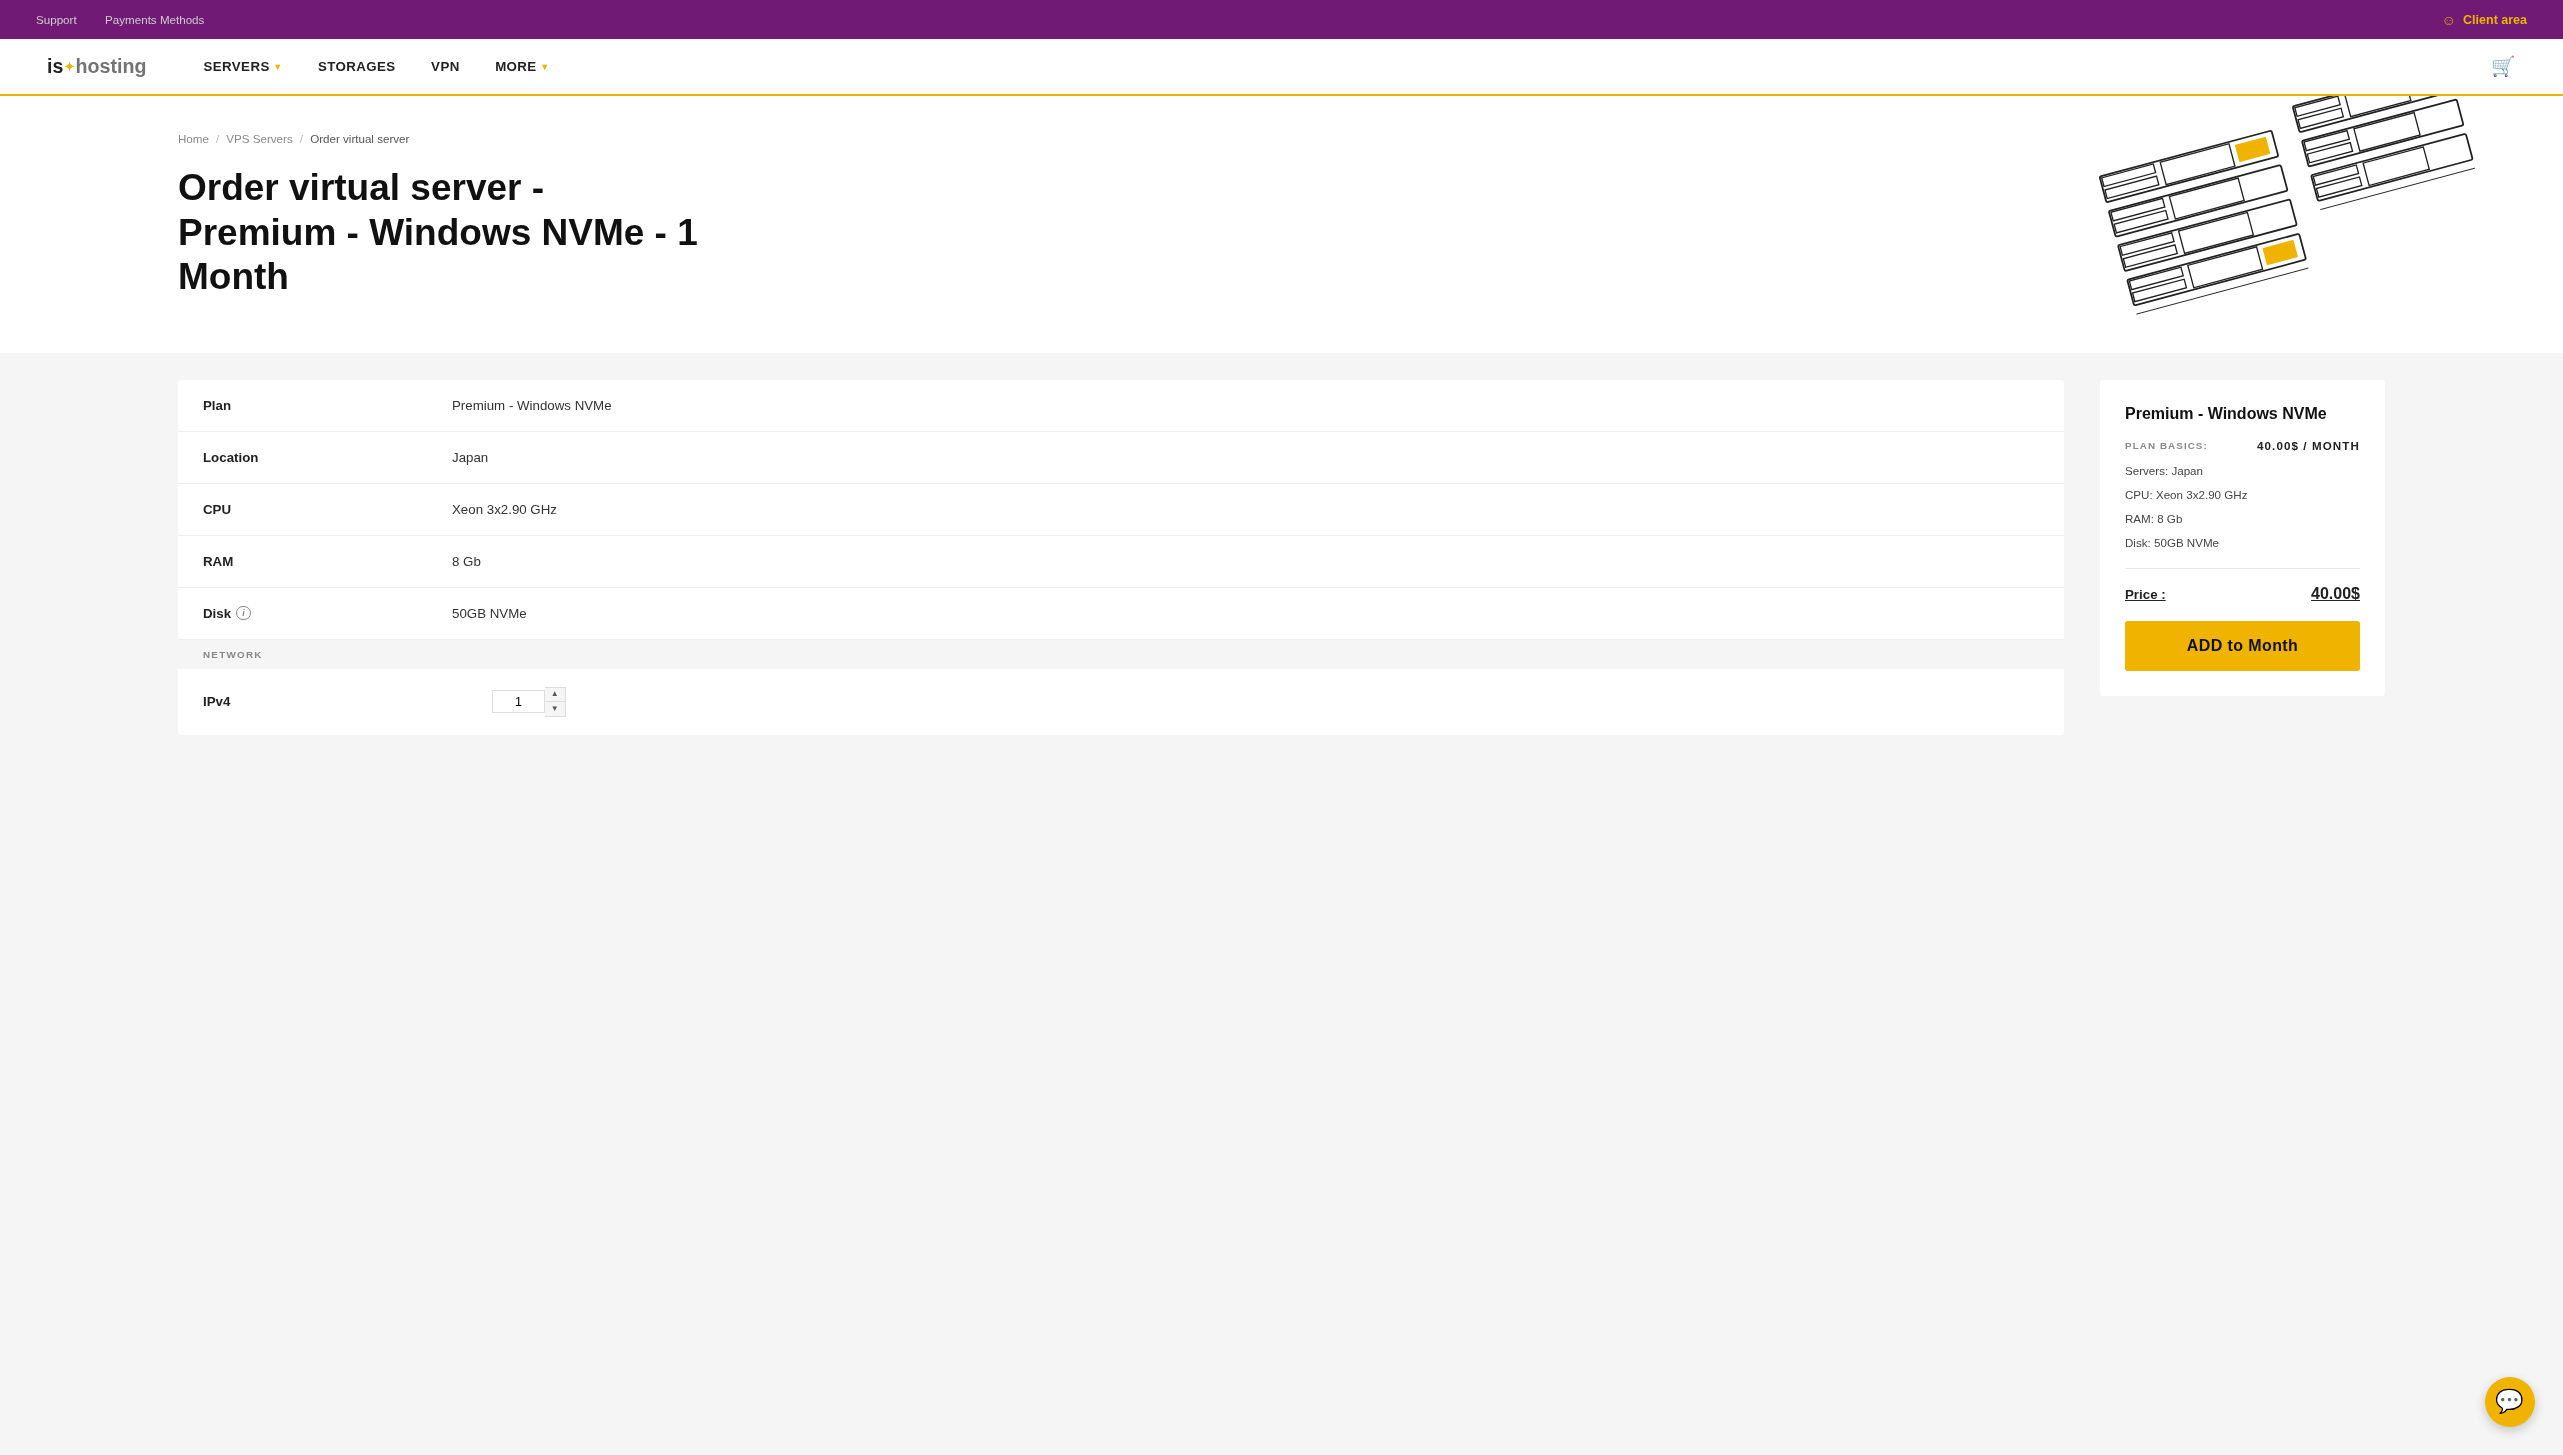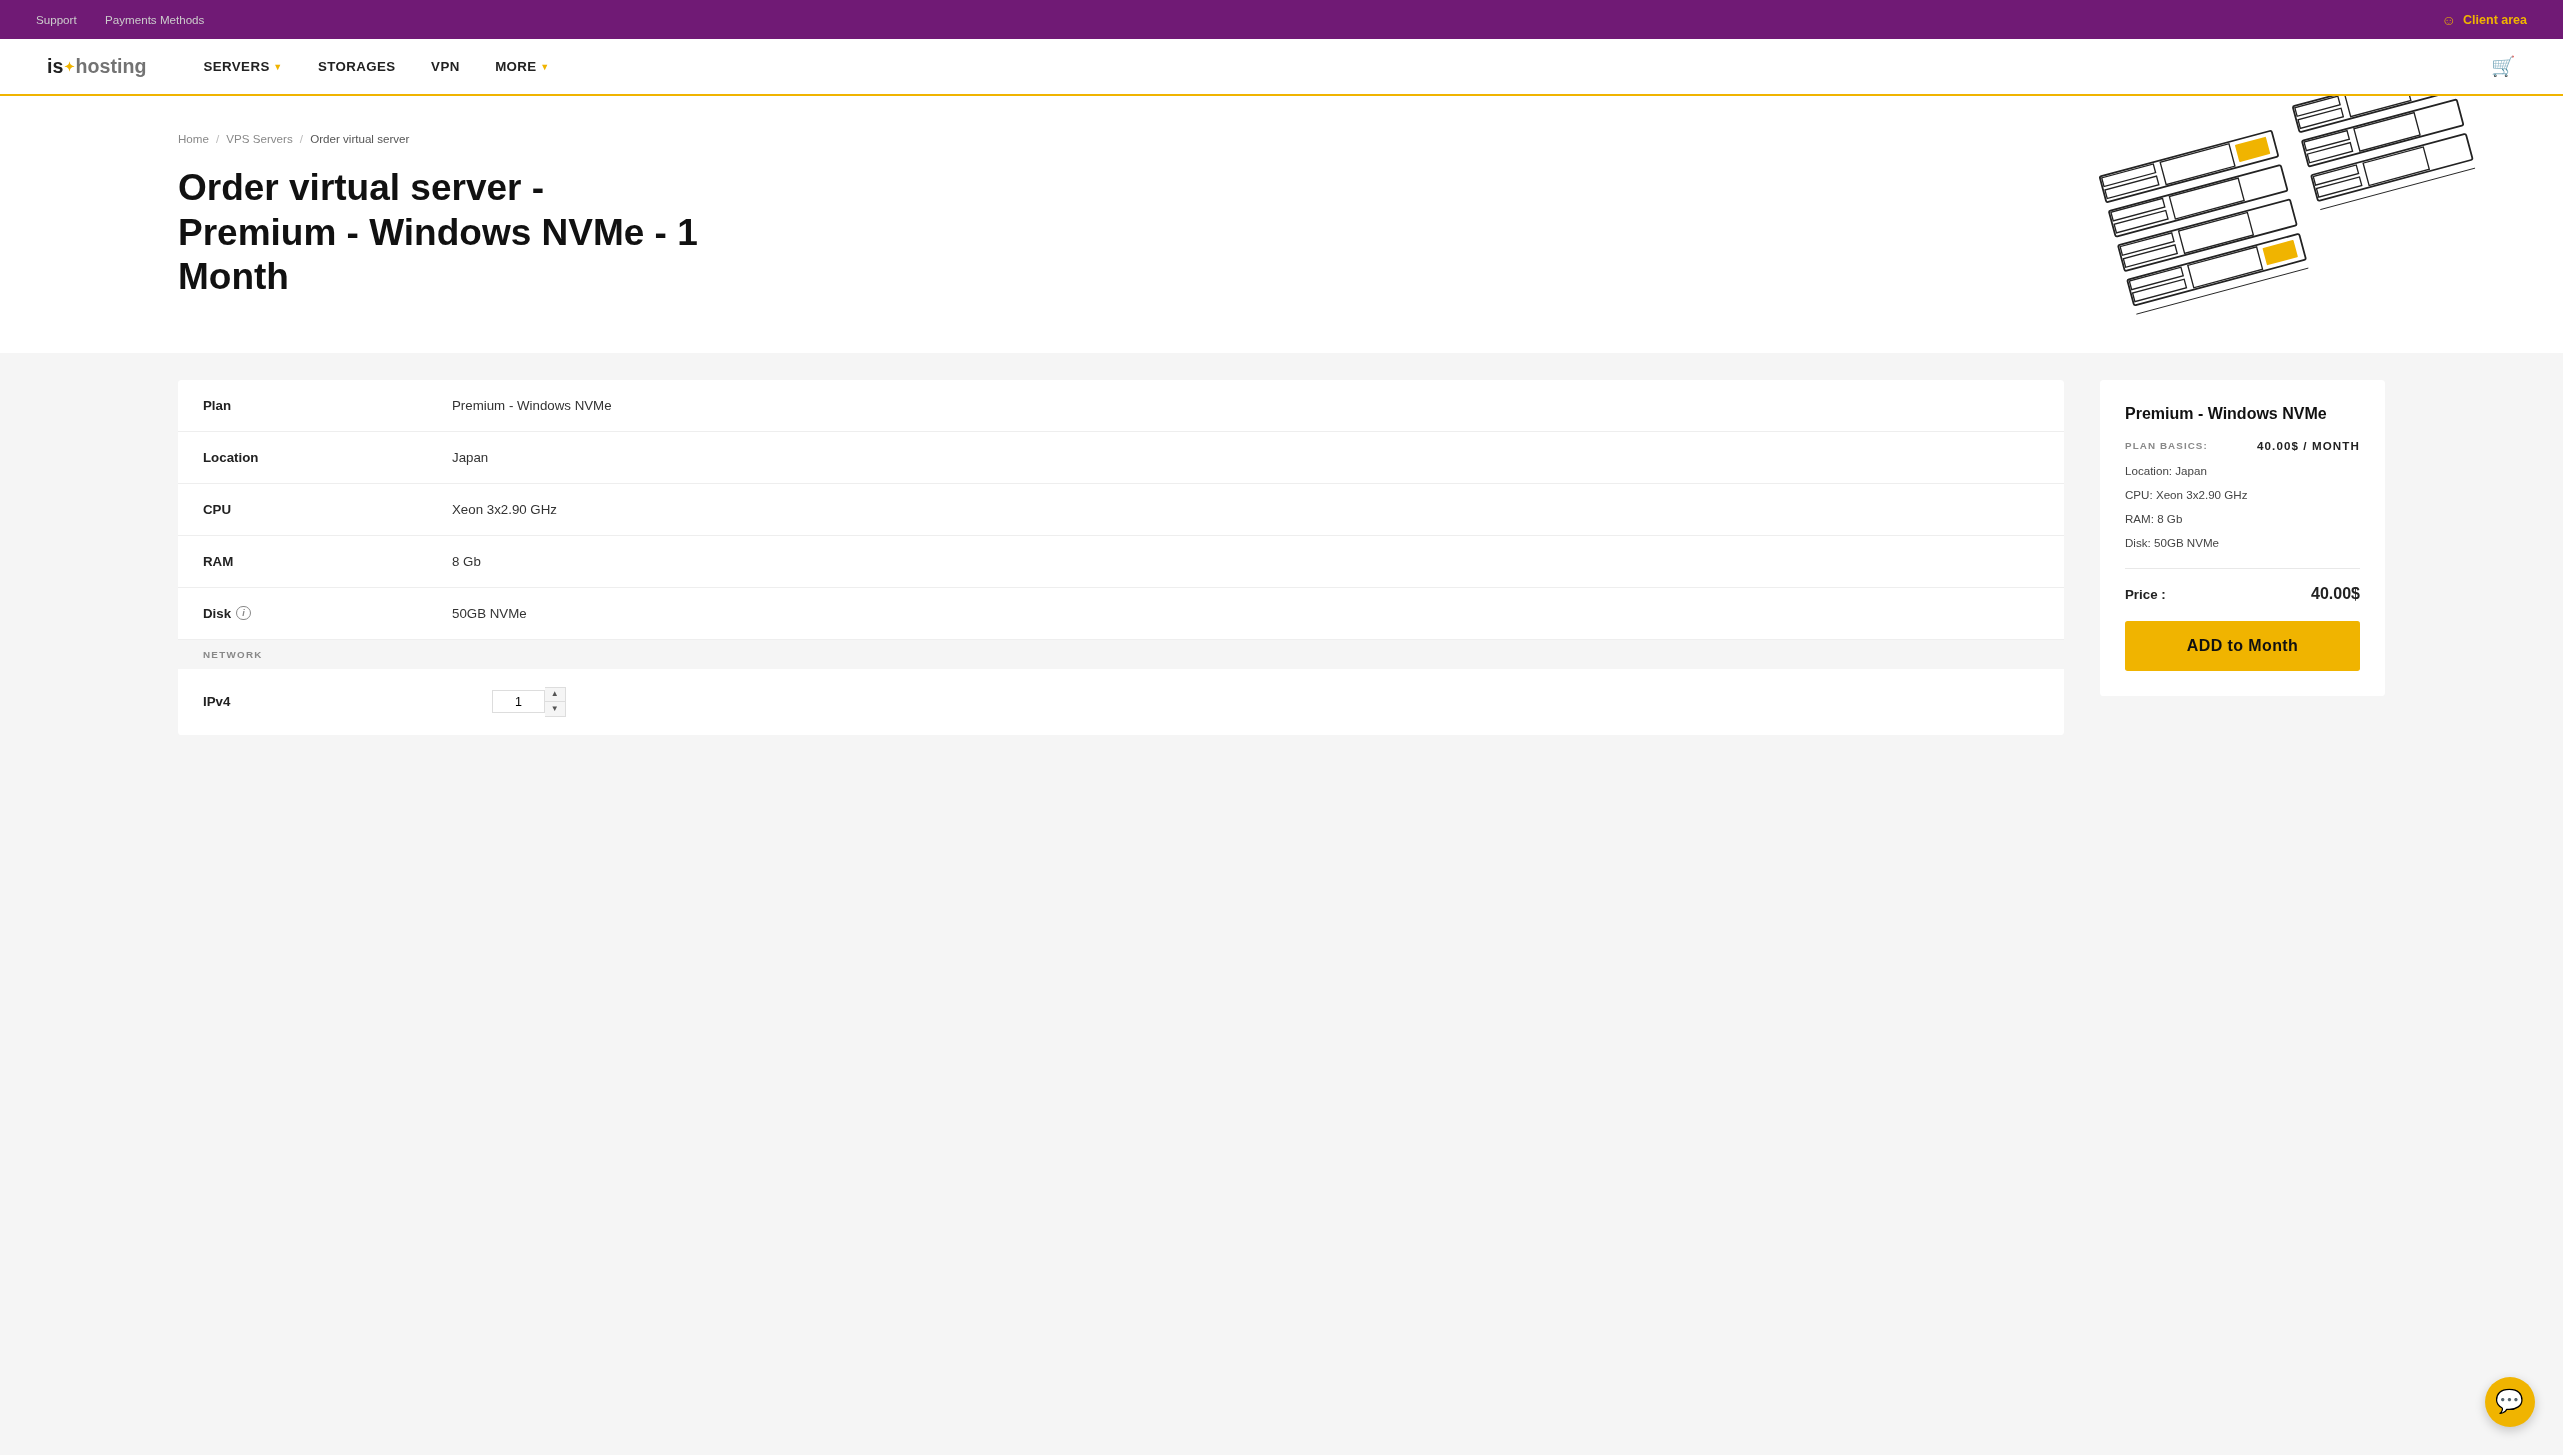--- a/index.html
+++ b/index.html
@@ -235,20 +235,21 @@
     .summary-divider {
       border: none;
       border-top: 0.9px solid #e8e8e8;
       margin: 16px 0;
     }
     .summary-total-row {
       display: flex;
       justify-content: space-between;
       align-items: center;
       margin-bottom: 18px;
+      text-decoration: underline;
     }
     .summary-total-label {
       font-size: 13.3px;
       font-weight: 600;
       color: #222;
     }
     .summary-total-value {
       font-size: 16px;
       font-weight: 700;
       color: #222;
@@ -443,21 +444,21 @@
   </div>
 
   <div class="order-summary">
     <div class="summary-title">Premium - Windows NVMe</div>
 
     <div class="summary-section-label">
       <span>PLAN BASICS:</span>
       <span class="summary-price-inline">40.00$ / month</span>
     </div>
 
-    <div class="summary-detail">Location: Japan</div>
+    <div class="summary-detail">Servers: Japan</div>
     <div class="summary-detail">CPU: Xeon 3x2.90 GHz</div>
     <div class="summary-detail">RAM: 8 Gb</div>
     <div class="summary-detail">Disk: 50GB NVMe</div>
 
     <hr class="summary-divider">
 
     <div class="summary-total-row">
       <span class="summary-total-label">Price :</span>
       <span class="summary-total-value">40.00$</span>
     </div>

